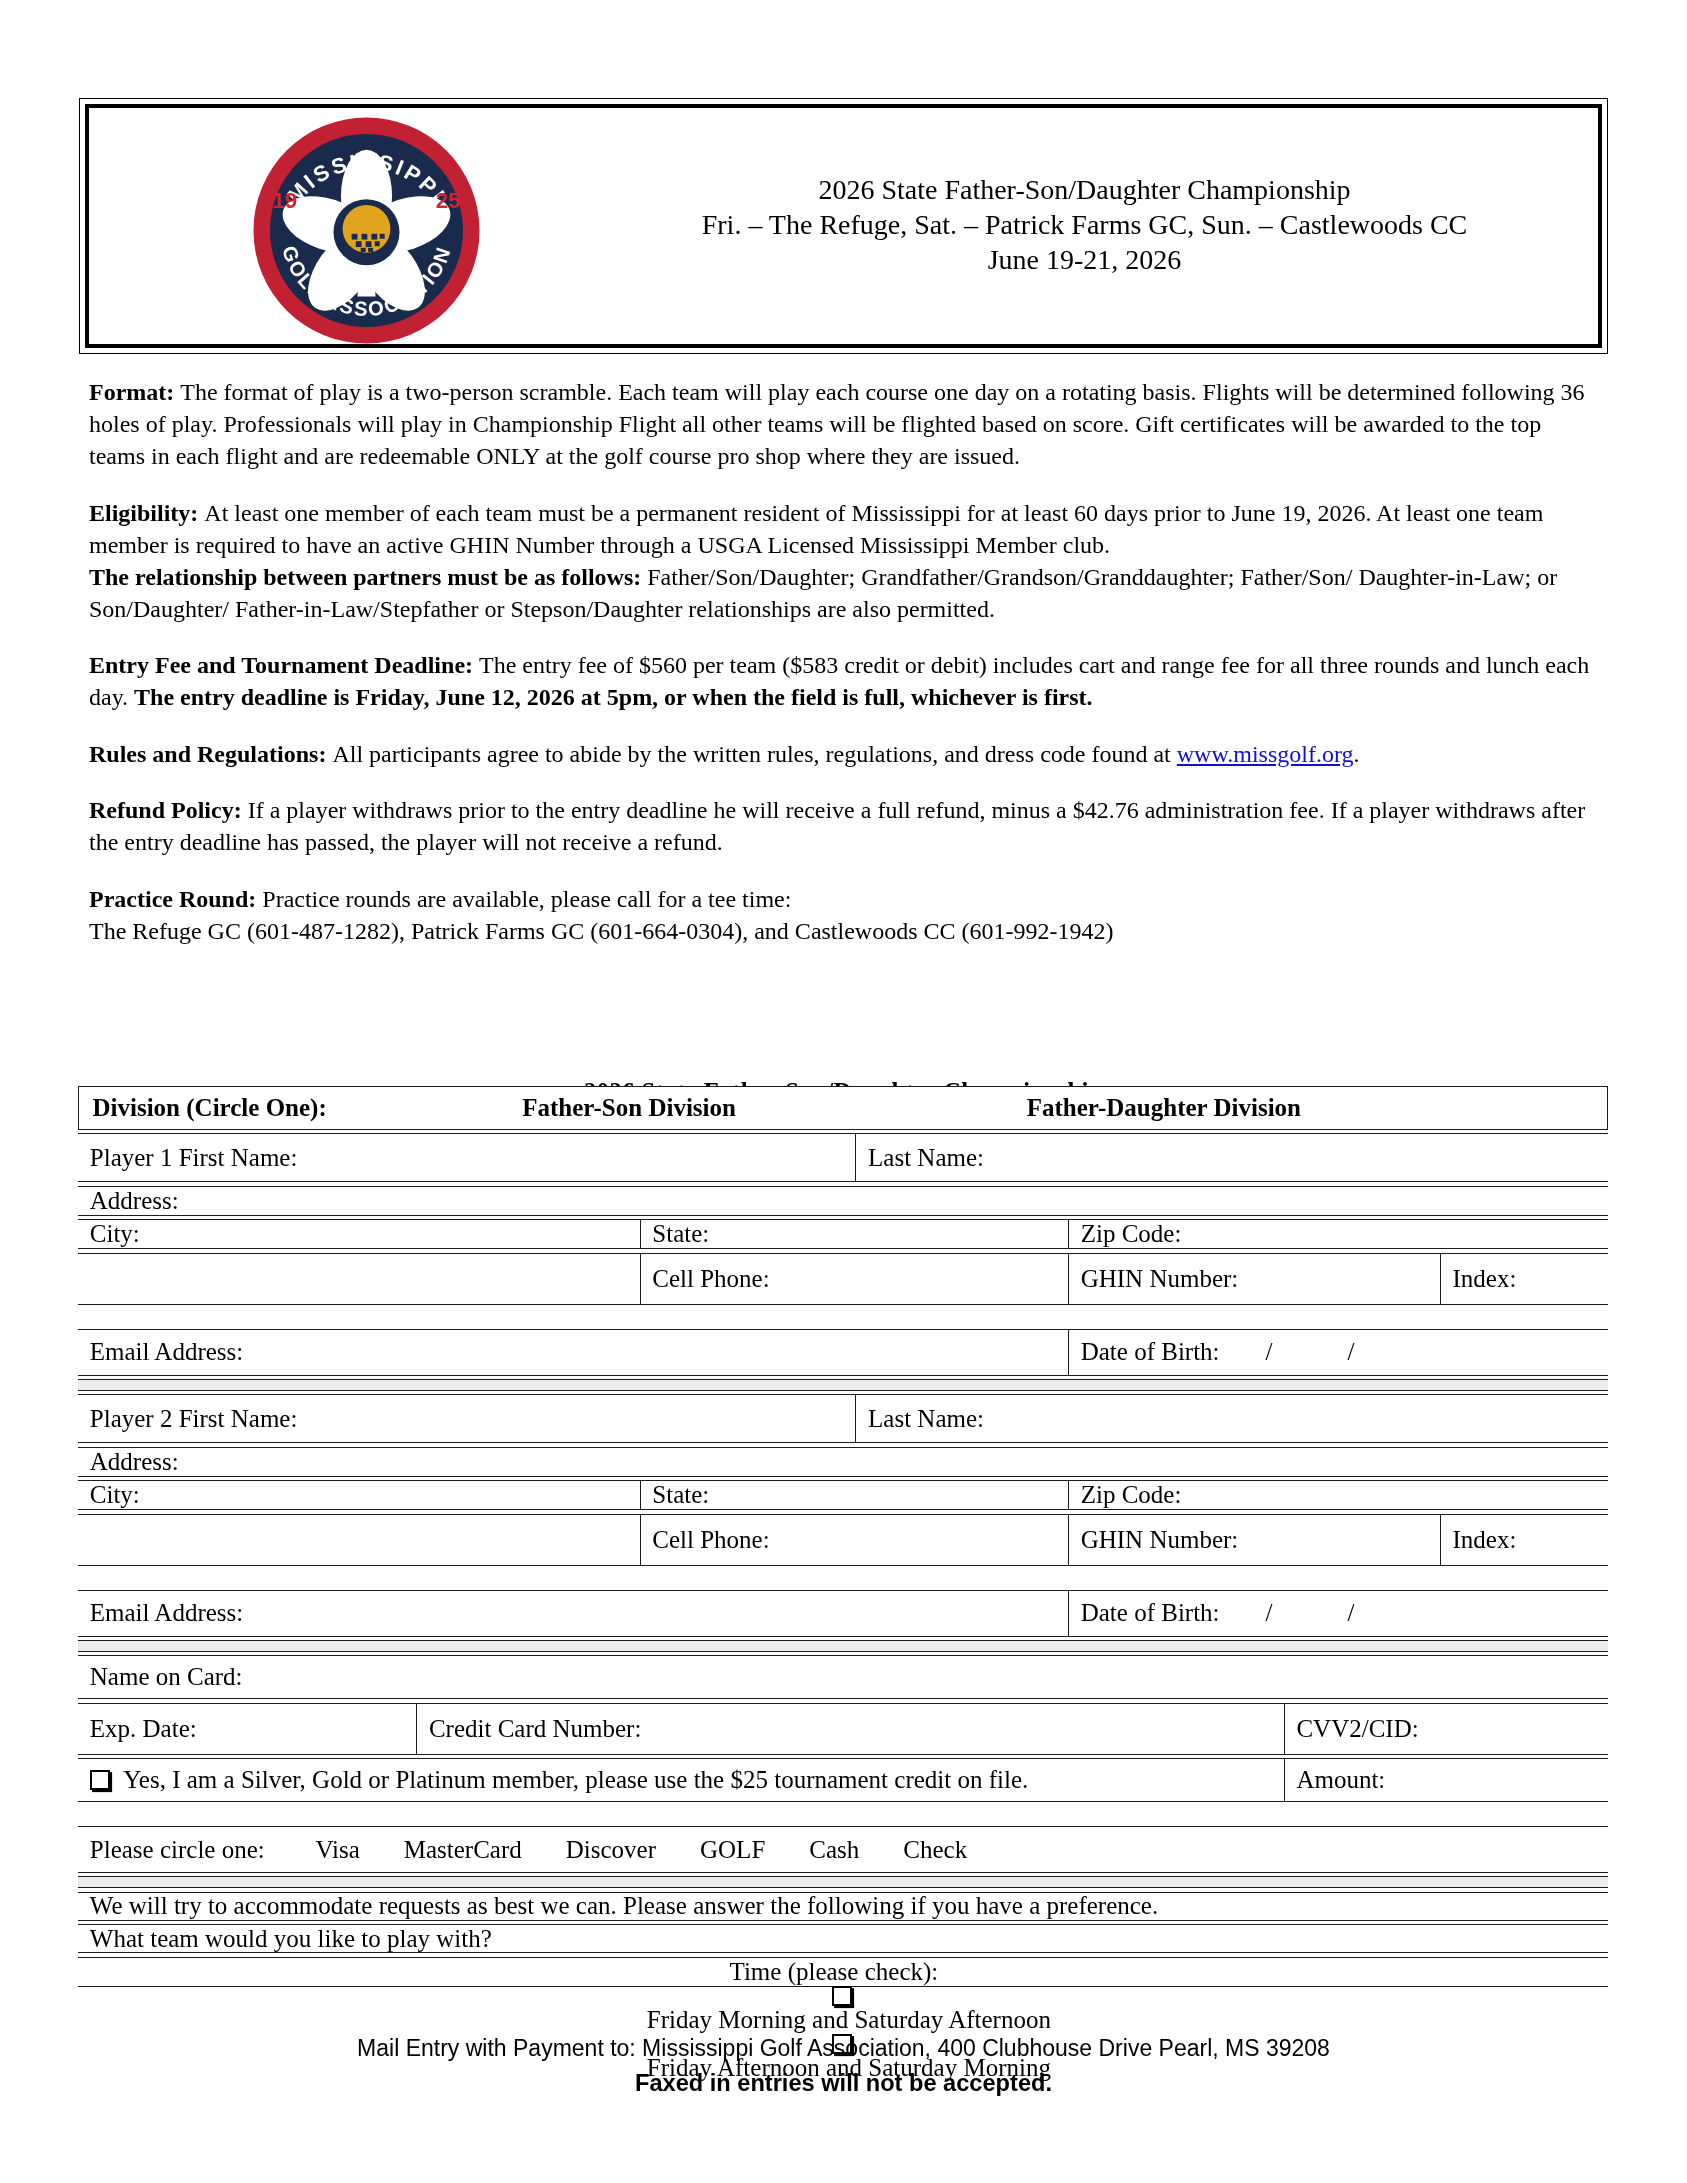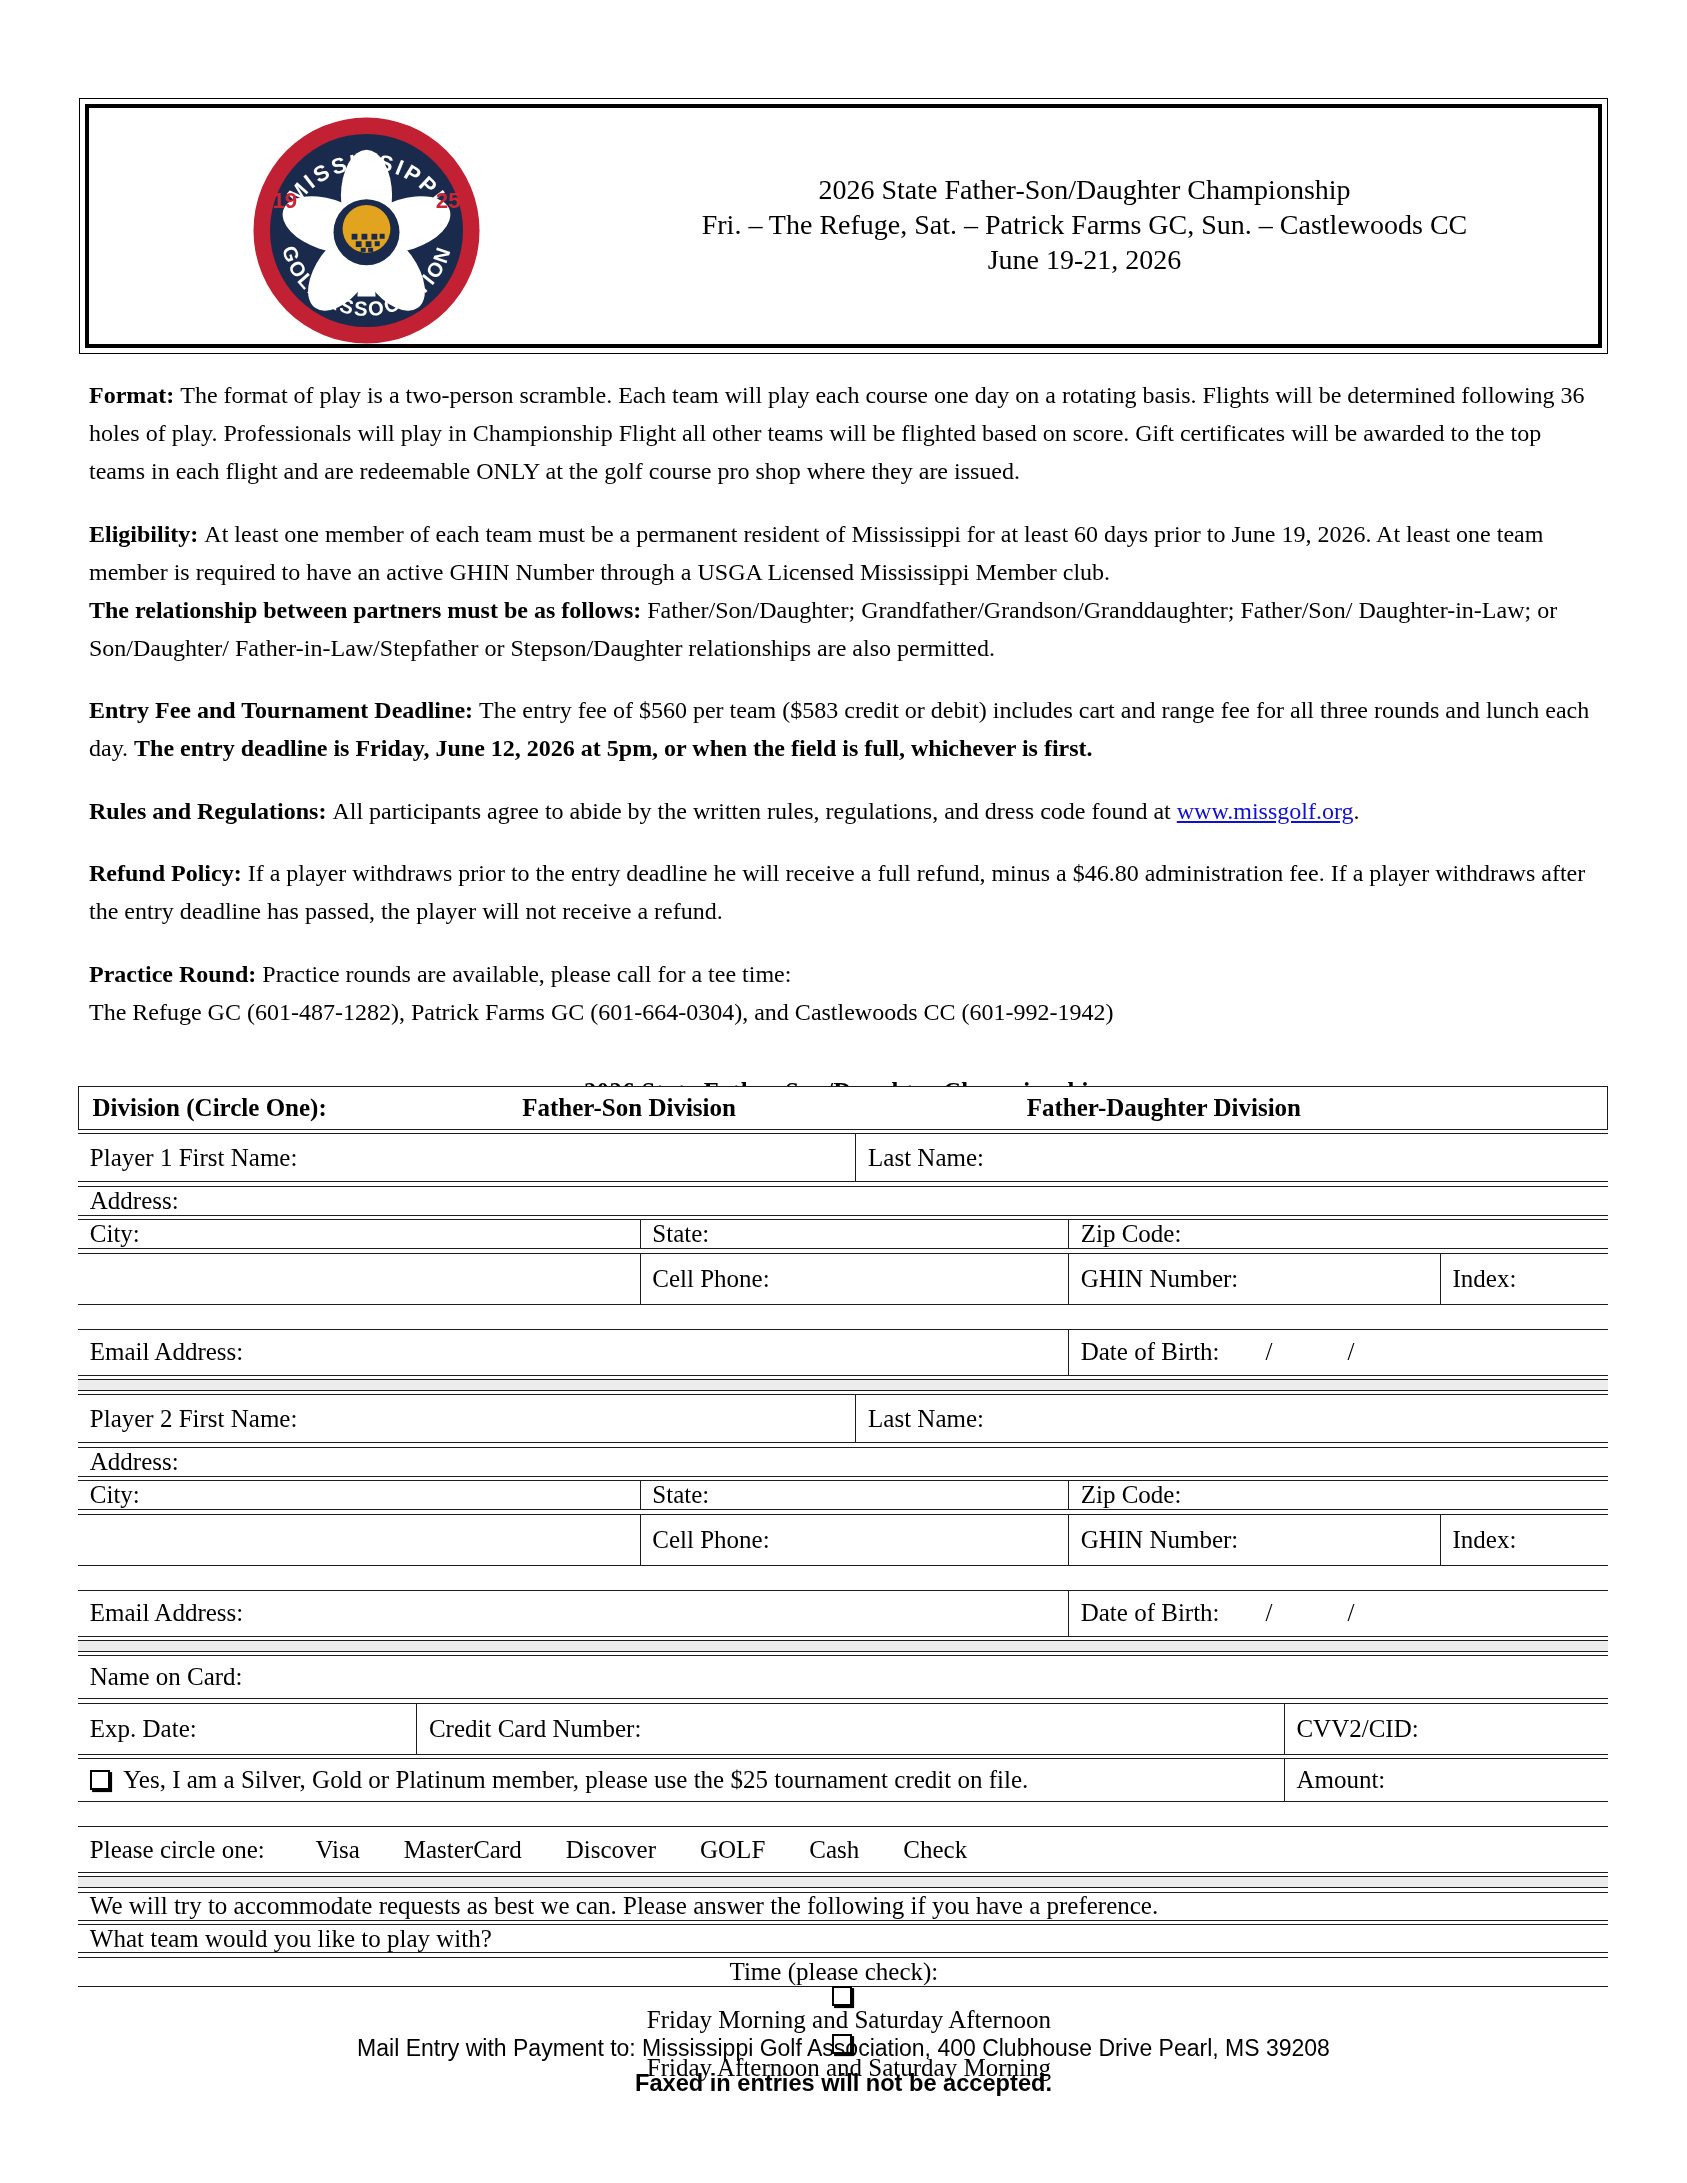--- a/index.html
+++ b/index.html
@@ -8,21 +8,21 @@
 
   
   .hbox{position:absolute;left:79px;top:98px;width:1529px;height:256px;
         border:1.7px solid #000;box-sizing:border-box;padding:5px;}
   .hbox-inner{width:100%;height:100%;border:4.2px solid #000;box-sizing:border-box;position:relative;}
   .logo{position:absolute;left:162px;top:6.7px;width:231px;height:231px;}
   .htitles{position:absolute;left:498px;top:64px;width:995px;text-align:center;
            font-size:28px;line-height:35px;white-space:nowrap;}
 
   
-  .info{position:absolute;left:89px;top:376px;width:1512px;font-size:24px;line-height:38px;}
+  .info{position:absolute;left:89px;top:376px;width:1512px;font-size:24px;line-height:32px;}
   .info p{margin:0 0 24.5px 0;}
   .b{font-weight:bold;}
   a.lnk{color:#0f0fd6;text-decoration:underline;cursor:pointer;}
 
   
   .form-title{position:absolute;left:0;top:1002px;width:100%;text-align:center;
               font-weight:bold;font-size:24.5px;line-height:36px;letter-spacing:0.5px;white-space:pre-wrap;}
 
   
   .grid{position:absolute;left:78px;top:1086px;width:1530px;font-size:25px;}
@@ -124,21 +124,21 @@
         <div>June 19-21, 2026</div>
       </div>
     </div>
   </div>
 
   <div class="info">
     <p><span class="b">Format: </span><span>The format of play is a two-person scramble. Each team will play each course one day on a rotating basis. Flights will be determined following 36 holes of play. Professionals will play in Championship Flight all other teams will be flighted based on score. Gift certificates will be awarded to the top teams in each flight and are redeemable ONLY at the golf course pro shop where they are issued.</span></p>
     <p><span class="b">Eligibility: </span><span>At least one member of each team must be a permanent resident of Mississippi for at least 60 days prior to June 19, 2026. At least one team member is required to have an active GHIN Number through a USGA Licensed Mississippi Member club.</span><br><span class="b">The relationship between partners must be as follows: </span><span> Father/Son/Daughter; Grandfather/Grandson/Granddaughter; Father/Son/ Daughter-in-Law; or Son/Daughter/ Father-in-Law/Stepfather or Stepson/Daughter relationships are also permitted.</span></p>
     <p><span class="b">Entry Fee and Tournament Deadline: </span><span>The entry fee of $560 per team ($583 credit or debit) includes cart and range fee for all three rounds and lunch each day. </span><span class="b">The entry deadline is Friday, June 12, 2026 at 5pm, or when the field is full, whichever is first.</span></p>
     <p><span class="b">Rules and Regulations: </span><span>All participants agree to abide by the written rules, regulations, and dress code found at </span><a class="lnk">www.missgolf.org</a><span>.</span></p>
-    <p><span class="b">Refund Policy: </span><span>If a player withdraws prior to the entry deadline he will receive a full refund, minus a $46.80 administration fee. If a player withdraws after the entry deadline has passed, the player will not receive a refund.</span></p>
+    <p><span class="b">Refund Policy: </span><span>If a player withdraws prior to the entry deadline he will receive a full refund, minus a $42.76 administration fee. If a player withdraws after the entry deadline has passed, the player will not receive a refund.</span></p>
     <p><span class="b">Practice Round: </span><span>Practice rounds are available, please call for a tee time:</span><br><span>The Refuge GC (601-487-1282), Patrick Farms GC (601-664-0304), and Castlewoods CC (601-992-1942)</span></p>
   </div>
 
   <div class="form-title">
     <div>2026 State Father-Son/Daughter Championship</div>
     <div>Deadline Friday, June 12, 2026 at 5pm,  Entry Fee: $560 ($583 for credit or debit card)</div>
   </div>
 
   <div class="grid">
 

